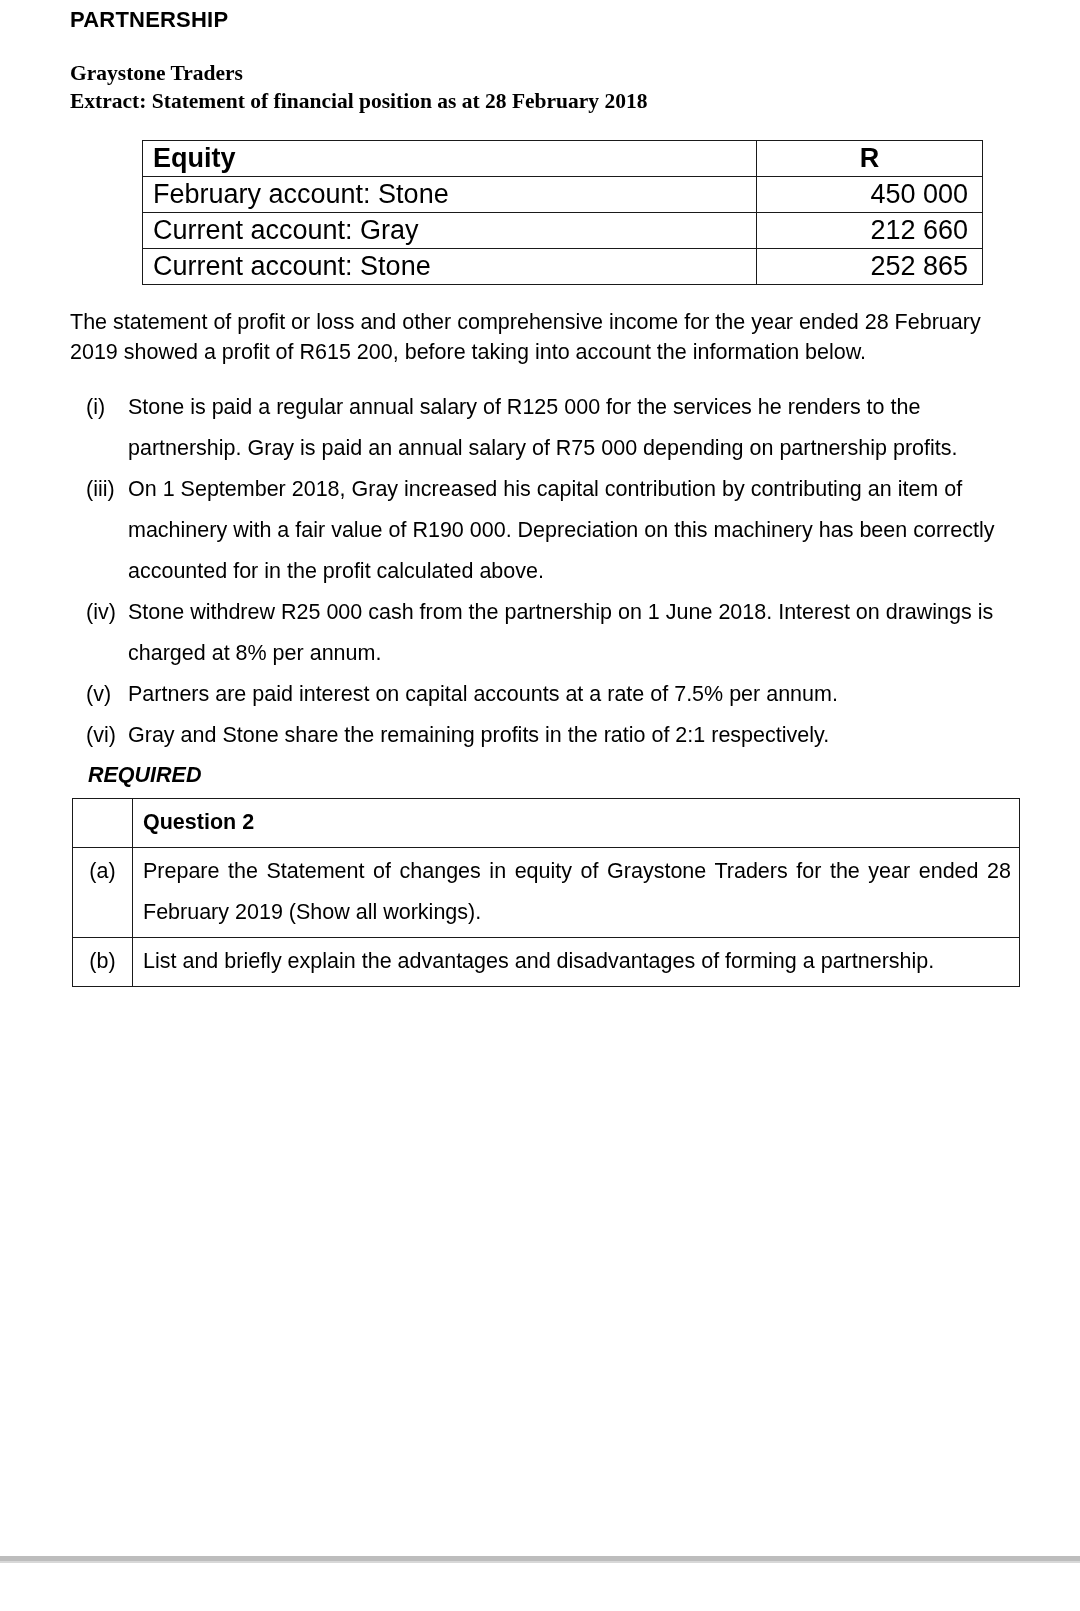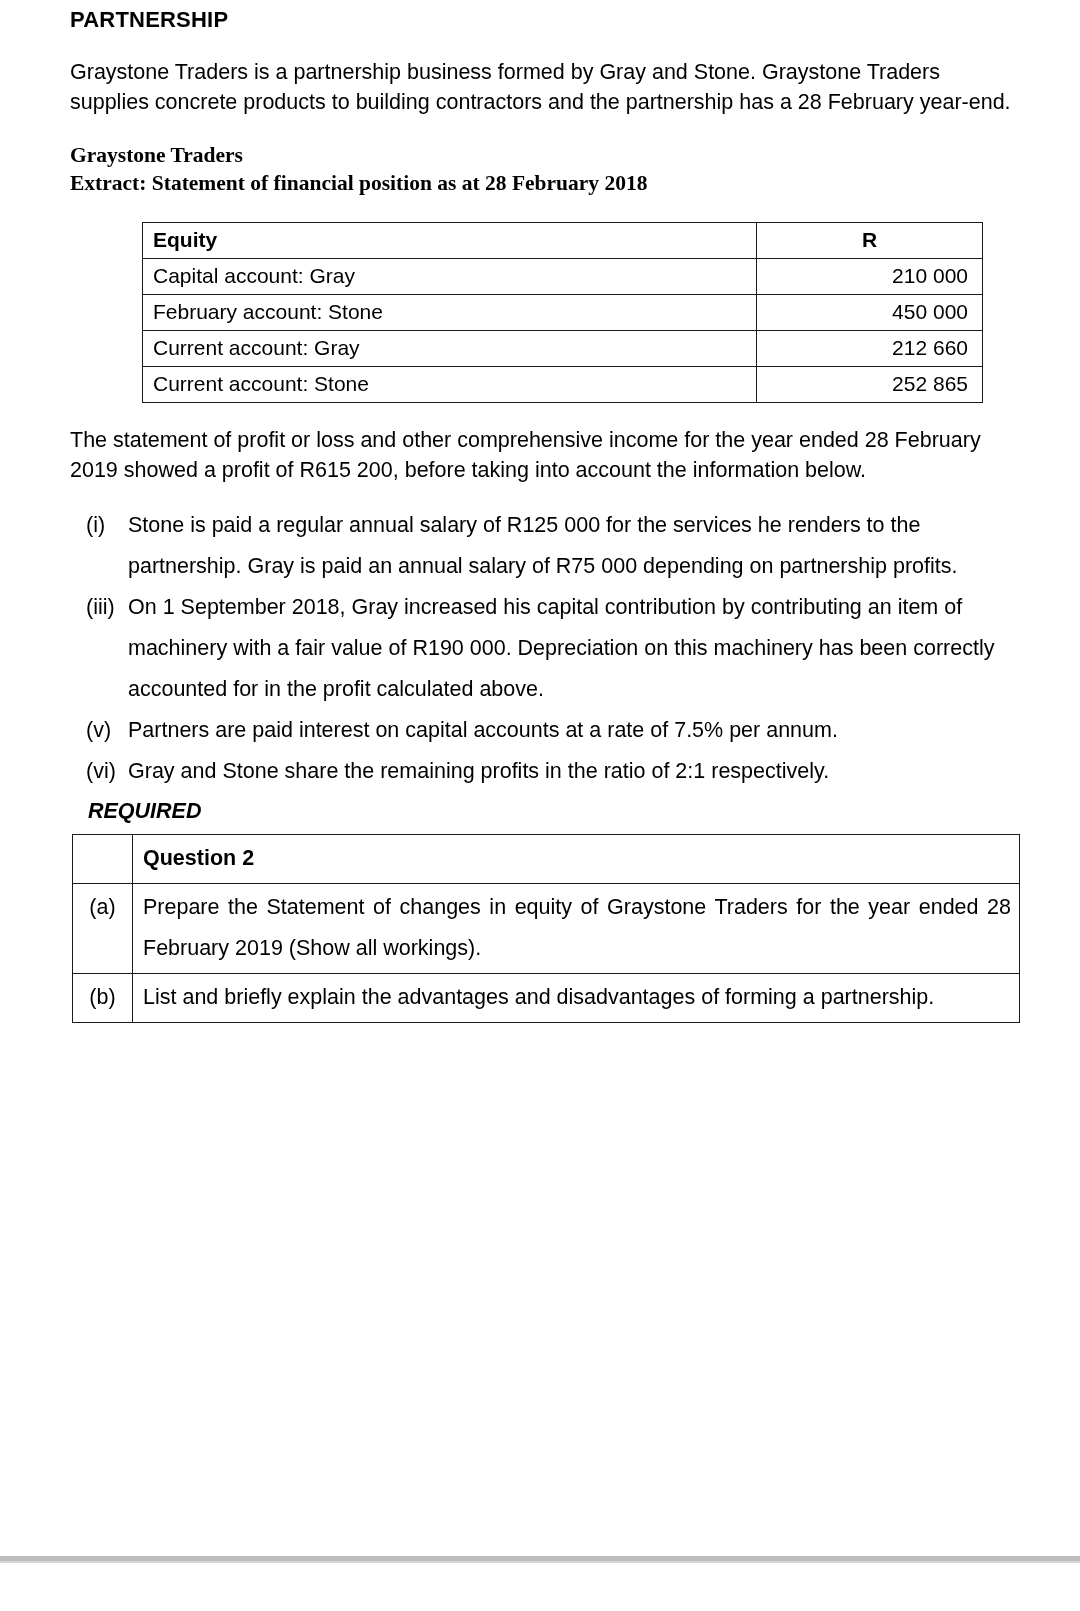--- a/index.html
+++ b/index.html
@@ -72,21 +72,21 @@
     padding-top: 25px;
     padding-left: 72px;
   }
   table.equity {
     border-collapse: collapse;
     width: 798px;
     table-layout: fixed;
   }
   table.equity td, table.equity th {
     border: 1.6px solid #1a1a1a;
-    font-size: 21px;
+    font-size: 27px;
     line-height: 22px;
     padding: 6px 10px 7px 10px;
     height: 22px;
     vertical-align: middle;
   }
   table.equity .c-label { width: 593px; text-align: left; }
   table.equity .c-amt   { width: 205px; text-align: right; padding-right: 14px;}
   table.equity thead th {
     font-weight: bold;
   }
@@ -170,41 +170,36 @@
   }
 </style>
 </head>
 <body>
 
 <div class="page">
   <div class="content">
 
     <h1 class="doc-title">PARTNERSHIP</h1>
 
-    <p class="para">Graystone Traders is a partnership business formed by Gray and Stone. Graystone Traders supplies concrete products to building contractors and the partnership has a 28 February year-end.</p>
 
     <div class="entity-block">
       <div>Graystone Traders</div>
       <div>Extract: Statement of financial position as at 28 February 2018</div>
     </div>
 
     <div class="equity-wrap">
       <table class="equity">
         <thead>
           <tr>
             <th class="c-label">Equity</th>
             <th class="c-amt">R</th>
           </tr>
         </thead>
         <tbody>
           <tr>
-            <td class="c-label">Capital account: Gray</td>
-            <td class="c-amt">210 000</td>
-          </tr>
-          <tr>
             <td class="c-label">February account: Stone</td>
             <td class="c-amt">450 000</td>
           </tr>
           <tr>
             <td class="c-label">Current account: Gray</td>
             <td class="c-amt">212 660</td>
           </tr>
           <tr>
             <td class="c-label">Current account: Stone</td>
             <td class="c-amt">252 865</td>
@@ -222,20 +217,24 @@
         <span class="info-marker">(i)</span>
         <span class="info-text">Stone is paid a regular annual salary of R125 000 for the services he renders to the partnership. Gray is paid an annual salary of R75 000 depending on partnership profits.</span>
       </div>
 
 
       <div class="info-item">
         <span class="info-marker">(iii)</span>
         <span class="info-text">On 1 September 2018, Gray increased his capital contribution by contributing an item of machinery with a fair value of R190 000. Depreciation on this machinery has been correctly accounted for in the profit calculated above.</span>
       </div>
 
+      <div class="info-item">
+        <span class="info-marker">(iv)</span>
+        <span class="info-text">Stone withdrew R25 000 cash from the partnership on 1 June 2018. Interest on drawings is charged at 8% per annum.</span>
+      </div>
 
       <div class="info-item">
         <span class="info-marker">(v)</span>
         <span class="info-text">Partners are paid interest on capital accounts at a rate of 7.5% per annum.</span>
       </div>
 
       <div class="info-item">
         <span class="info-marker">(vi)</span>
         <span class="info-text">Gray and Stone share the remaining profits in the ratio of 2:1 respectively.</span>
       </div>

